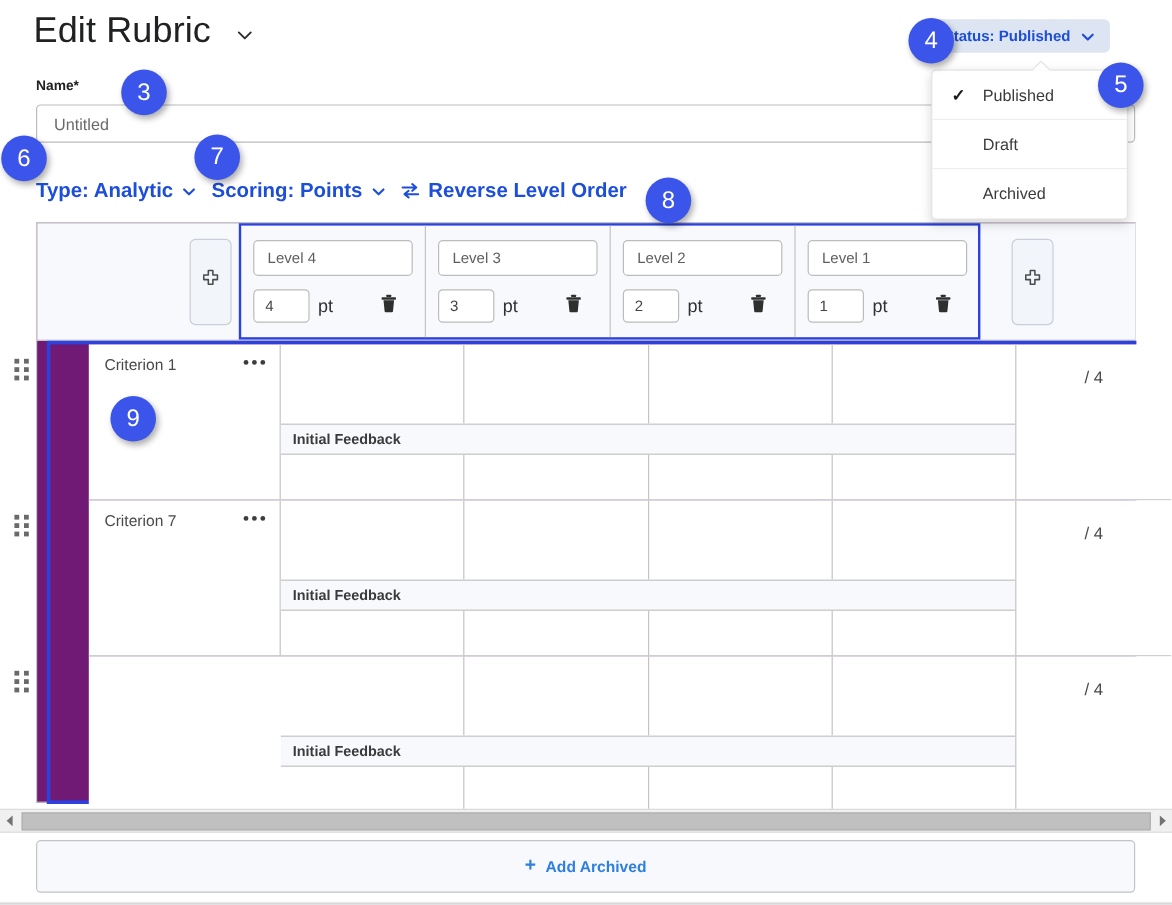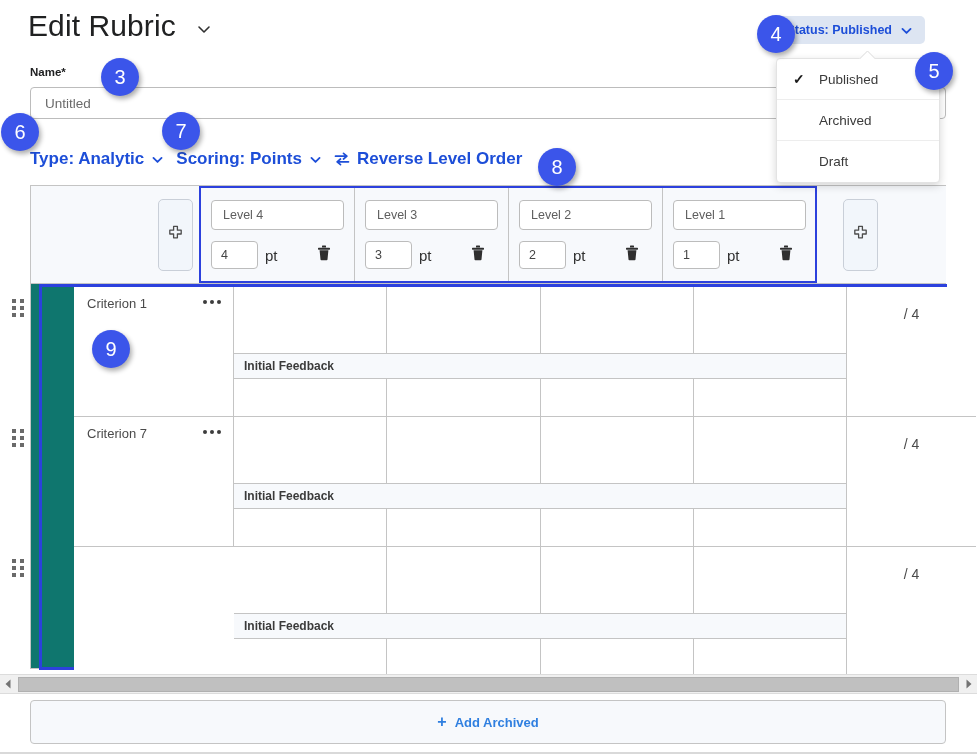--- a/index.html
+++ b/index.html
@@ -104,21 +104,21 @@
 
   
   .table-wrap{
     position:absolute;left:30px;top:185px;width:916px;height:484px;
   }
   .grid{
     position:absolute;inset:0;
     border:1px solid #c4c4c4;
     border-right:none;
     box-sizing:border-box;
-    background:#0f766e;
+    background:#701a75;
   }
   
   .hdr{
     position:absolute;left:0;top:0;height:98px;width:100%;
     background:#f7f9fc;
     border-bottom:1px solid #c4c4c4;
     box-sizing:border-box;
   }
   .hdr-spacer{
     position:absolute;left:0;top:0;width:168px;height:100%;
@@ -297,24 +297,24 @@
     </span>
   </div>
 
   <div class="status-menu">
     <div class="arrow"></div>
     <div class="menu-item">
       <span class="menu-check">✓</span>
       <span class="menu-label">Published</span>
     </div>
     <div class="menu-item no-check">
+      <span class="menu-label">Draft</span>
+    </div>
+    <div class="menu-item no-check">
       <span class="menu-label">Archived</span>
-    </div>
-    <div class="menu-item no-check">
-      <span class="menu-label">Draft</span>
     </div>
   </div>
 
   <div class="name-label">Name*</div>
   <input class="name-input" type="text" placeholder="Untitled" style="">
 
   <div class="options-row">
     <div class="opt">
       <span>Type: Analytic</span>
       <span>

